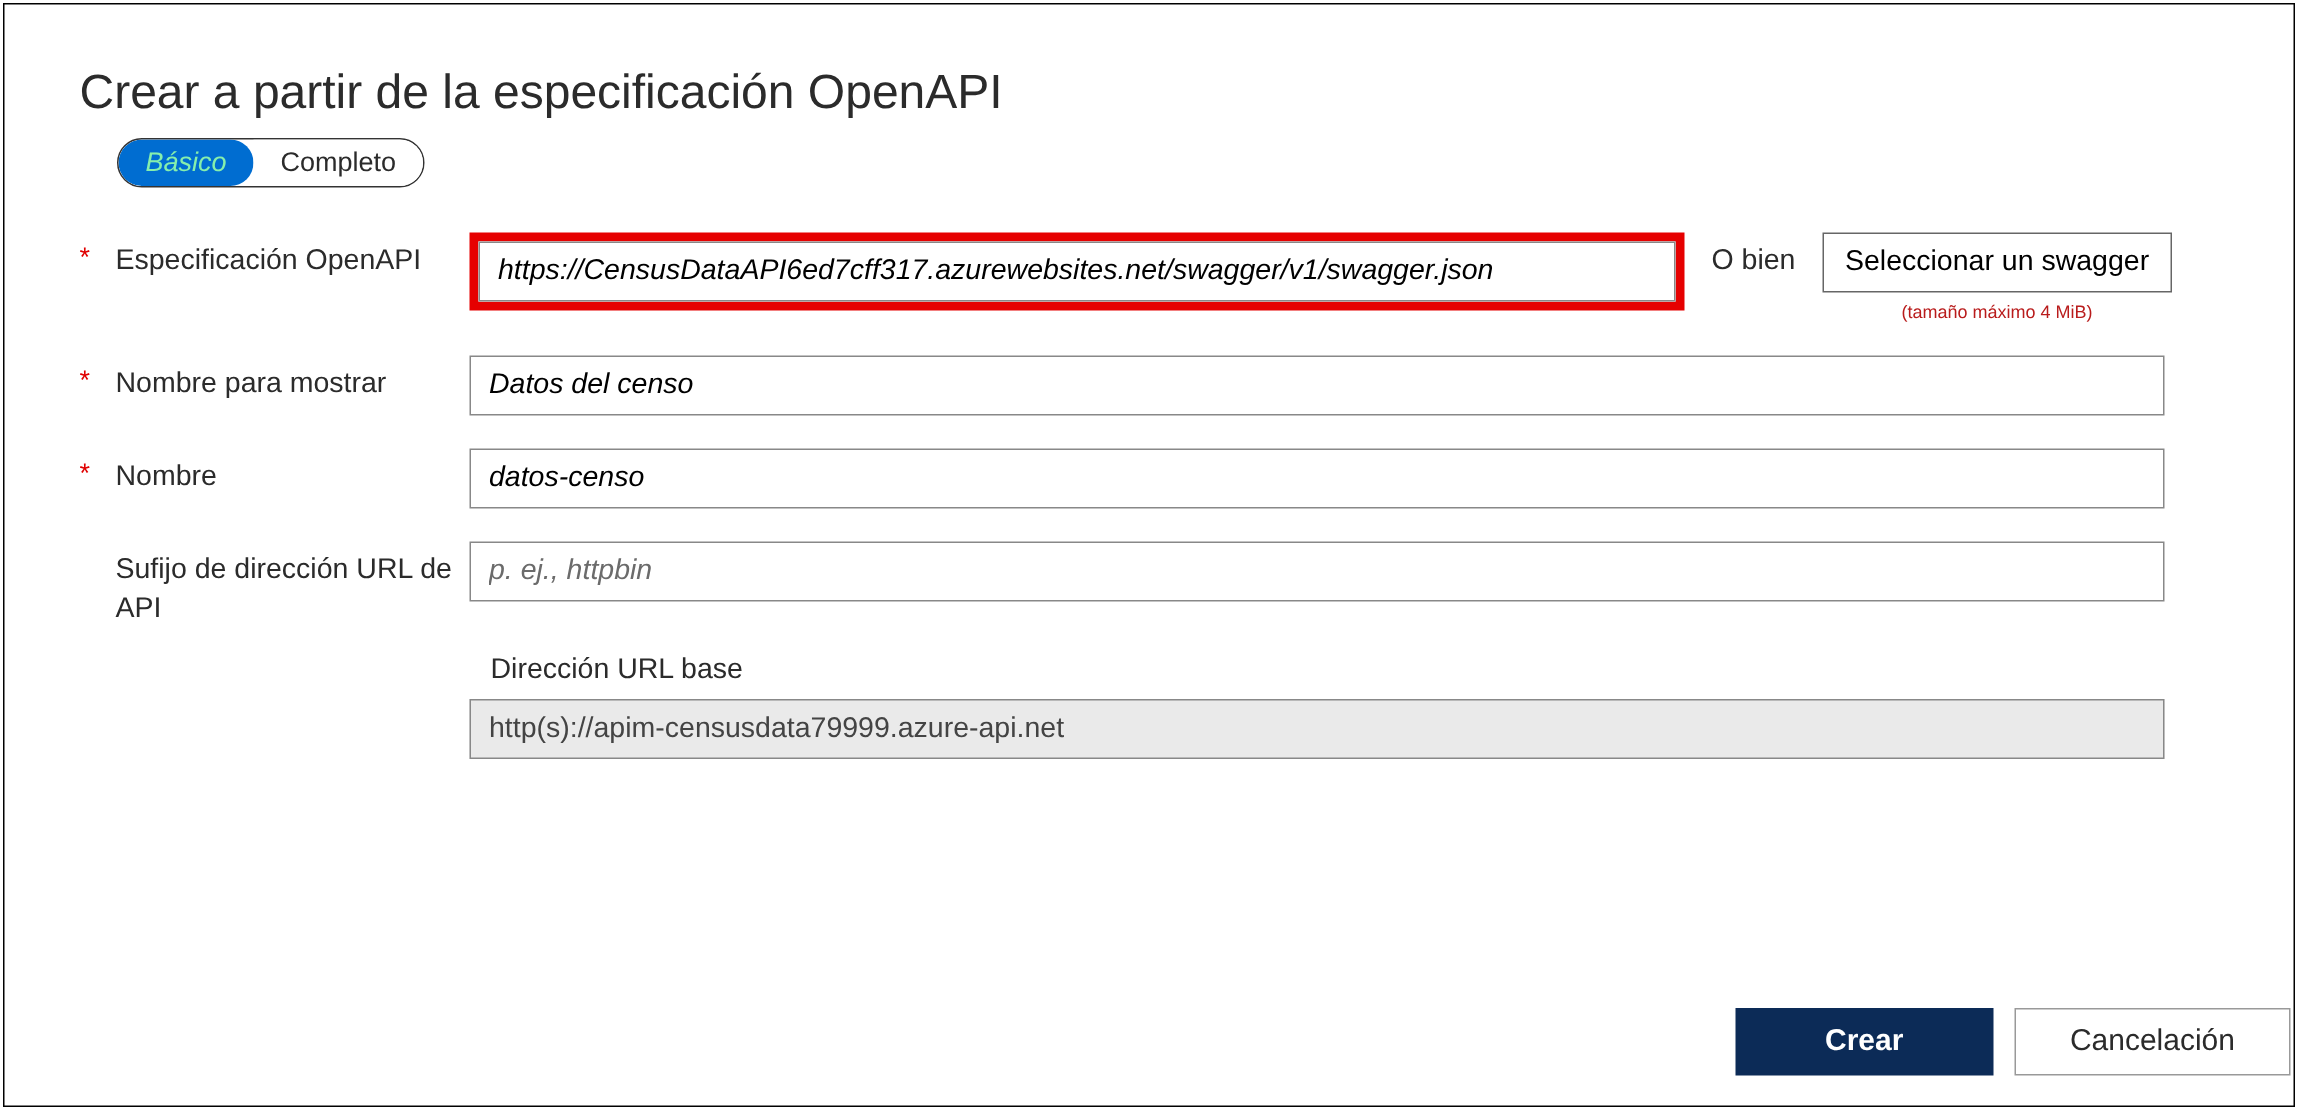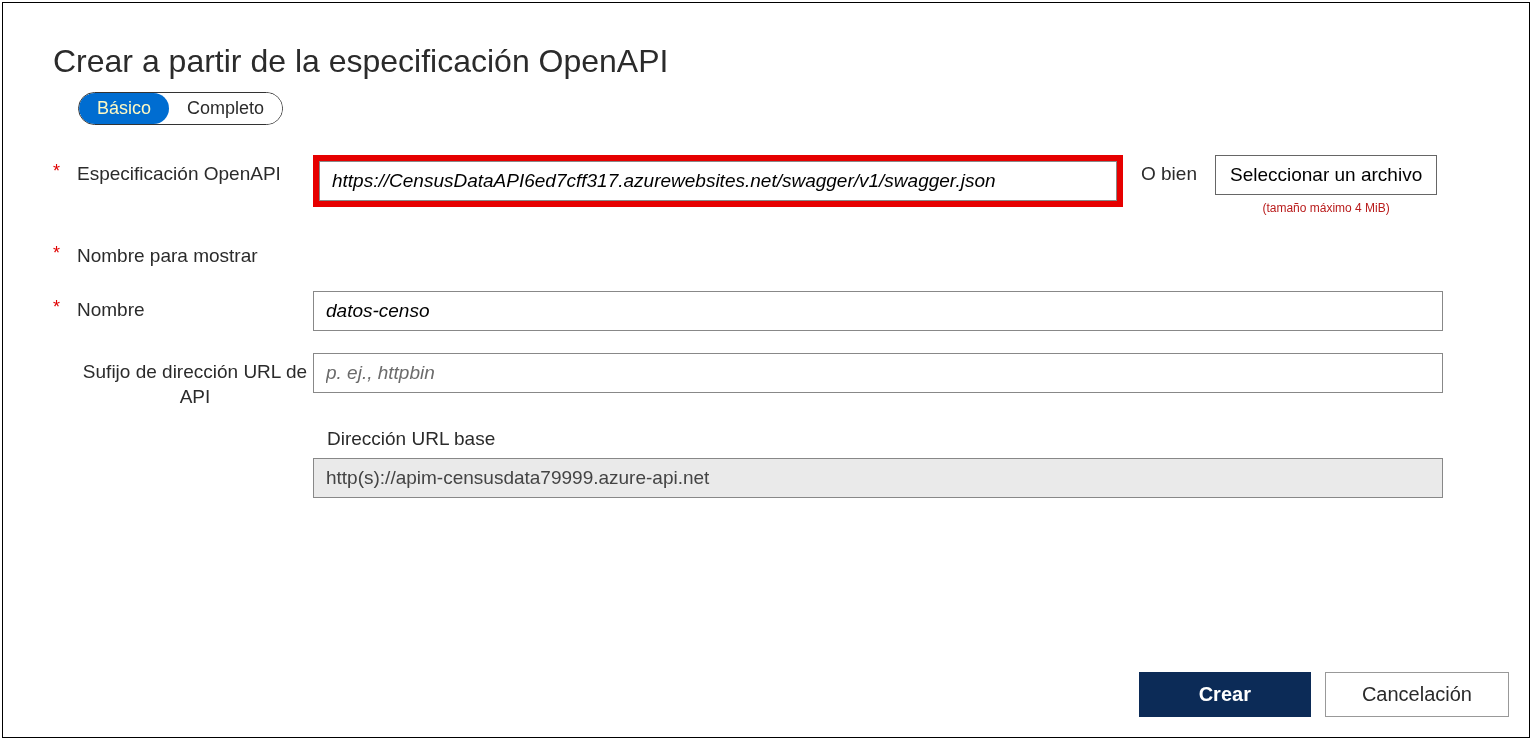--- a/index.html
+++ b/index.html
@@ -33,22 +33,23 @@
     }
     .toggle-item {
       padding: 5px 18px;
       font-size: 18px;
       cursor: pointer;
       background: #fff;
       color: #2b2b2b;
     }
     .toggle-item.active {
       background: #006dd1;
-      color: #fef9c3;
+      color: #86efac;
       border-radius: 20px;
+      font-style: italic;
     }
     .form-row {
       display: flex;
       align-items: flex-start;
       margin-bottom: 22px;
     }
     .label-col {
       width: 260px;
       display: flex;
       align-items: flex-start;
@@ -57,21 +58,20 @@
     .required {
       color: #e00000;
       font-size: 18px;
       width: 24px;
       flex-shrink: 0;
     }
     .label-text {
       font-size: 19px;
       color: #2b2b2b;
       line-height: 1.35;
-      text-align: center;
     }
     .field-col {
       flex: 1;
       display: flex;
       align-items: flex-start;
       gap: 18px;
     }
     .text-input {
       width: 100%;
       border: 1px solid #888;
@@ -108,21 +108,21 @@
       cursor: pointer;
       white-space: nowrap;
       height: 40px;
     }
     .file-hint { font-size: 12px; color: #b91c1c; }
     .sublabel-row { margin-top: -4px; margin-bottom: 8px; gap: 14px; }
     .sublabel { font-size: 19px; color: #2b2b2b; }
     .footer {
       position: absolute;
       bottom: 20px;
-      right: 20px;
+      right: 2px;
       display: flex;
       gap: 14px;
     }
     .btn-primary {
       background: #0c2b57;
       color: #fff;
       border: none;
       padding: 10px 60px;
       font-size: 20px;
       font-weight: 600;
@@ -154,31 +154,34 @@
     <div class="label-col">
       <span class="required">*</span>
       <span class="label-text">Especificación OpenAPI</span>
     </div>
     <div class="field-col">
       <div class="highlight-box spec-input-wrap">
         <input class="text-input" value="https://CensusDataAPI6ed7cff317.azurewebsites.net/swagger/v1/swagger.json" style="">
       </div>
       <span class="or-text">O bien</span>
       <div class="file-col">
-        <button class="file-btn">Seleccionar un archivo</button>
+        <button class="file-btn">Seleccionar un swagger</button>
         <span class="file-hint">(tamaño máximo 4 MiB)</span>
       </div>
     </div>
   </div>
 
   
   <div class="form-row">
     <div class="label-col">
       <span class="required">*</span>
       <span class="label-text">Nombre para mostrar</span>
+    </div>
+    <div class="field-col">
+      <input class="text-input wide-field" value="Datos del censo" style="">
     </div>
   </div>
 
   
   <div class="form-row">
     <div class="label-col">
       <span class="required">*</span>
       <span class="label-text">Nombre</span>
     </div>
     <div class="field-col">

